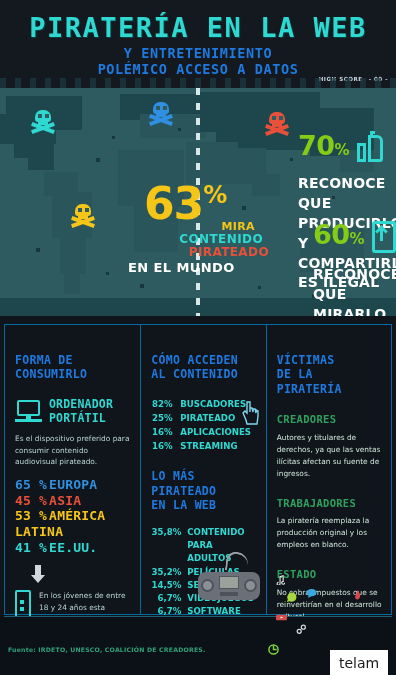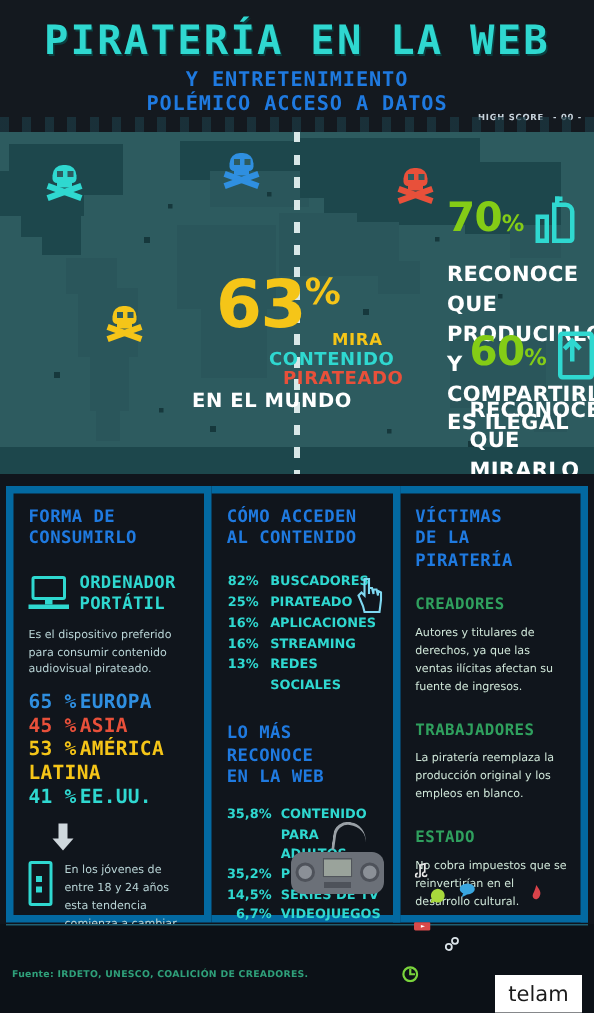--- a/index.html
+++ b/index.html
@@ -186,22 +186,22 @@
   
   .cols {
     position: relative;
     display: flex;
     height: 300px;
     background: #10151c;
     padding: 8px 4px 0 4px;
   }
   .col {
     position: relative;
-    border: 5px solid #0369a1;
-    padding: 8px 8px 8px 10px;
+    border: 1px solid #0369a1;
+    padding: 28px 8px 8px 10px;
     height: 291px;
   }
   .col.c1 { width: 138px; }
   .col.c2 { width: 126px; border-left: none; }
   .col.c3 { width: 126px; border-left: none; }
 
   .col-title {
     font-family: "DejaVu Sans Mono", monospace;
     font-weight: bold;
     font-size: 11.5px;
@@ -594,33 +594,29 @@
             <span>PIRATEADO</span>
           </div>
         <div class="access-row">
             <span class="rv">16%</span>
             <span>APLICACIONES</span>
           </div>
         <div class="access-row">
             <span class="rv">16%</span>
             <span>STREAMING</span>
           </div>
-        <div class="access-row">
-            <span class="rv">13%</span>
-            <span>REDES SOCIALES</span>
-          </div>
         <div class="cursor-icon">
           <svg viewBox="0 0 20 26">
             <path d="M5 2 L5 13 L3 11 L1 13 L4 20 L5 24 L15 24 L16 16 L16 11 L14 10 L14 13 L13 9 L11 9 L11 12 L10 8 L8 8 L8 12 L8 2 Z" fill="none" stroke="#7fd8f0" stroke-width="1.4"></path>
           </svg>
         </div>
       </div>
 
       <div class="sub-title" style="white-space:pre-line;">LO MÁS
-RECONOCE
+PIRATEADO
 EN LA WEB</div>
 
       <div class="top-list">
         <div class="top-row">
             <span class="tv">35,8%</span>
             <span class="tl">CONTENIDO
 PARA ADULTOS</span>
           </div>
         <div class="top-row">
             <span class="tv">35,2%</span>

